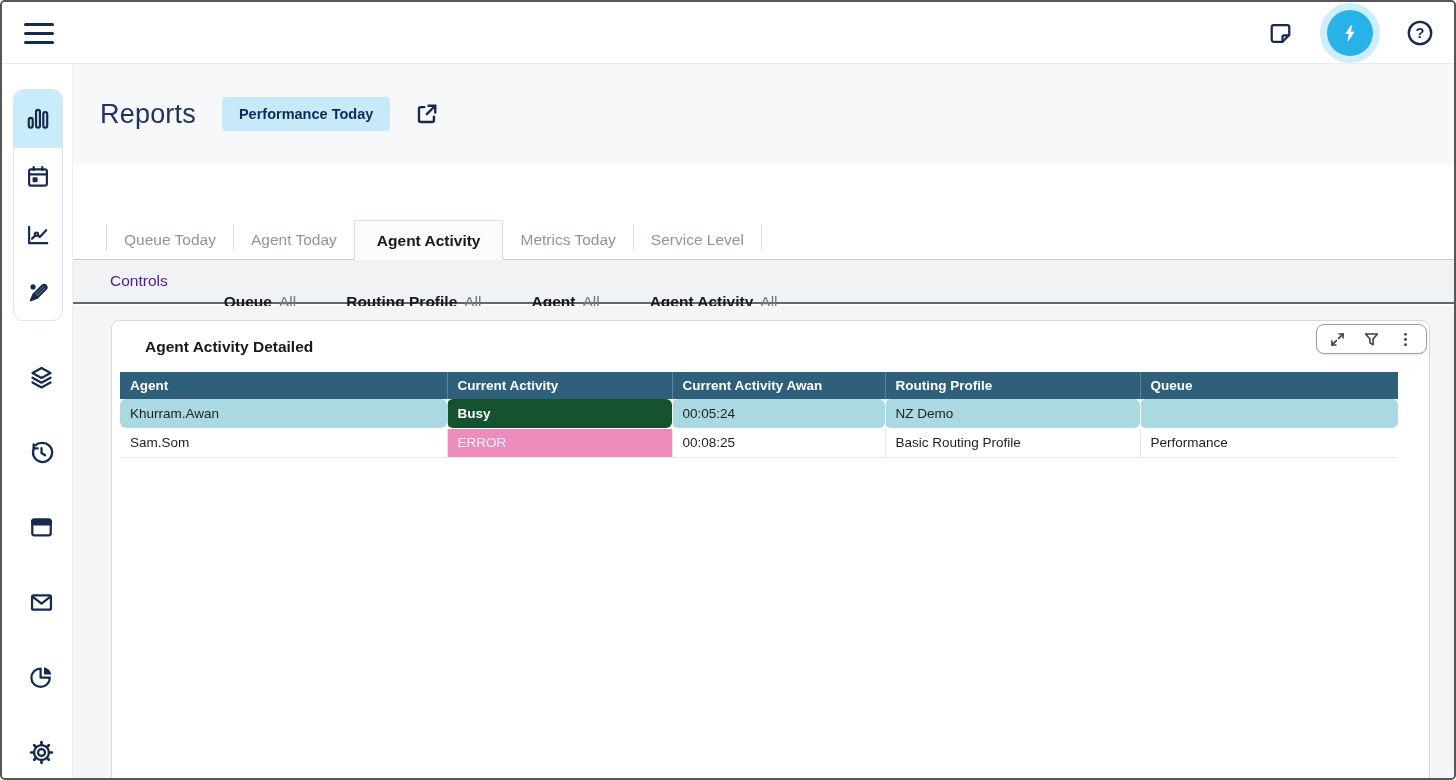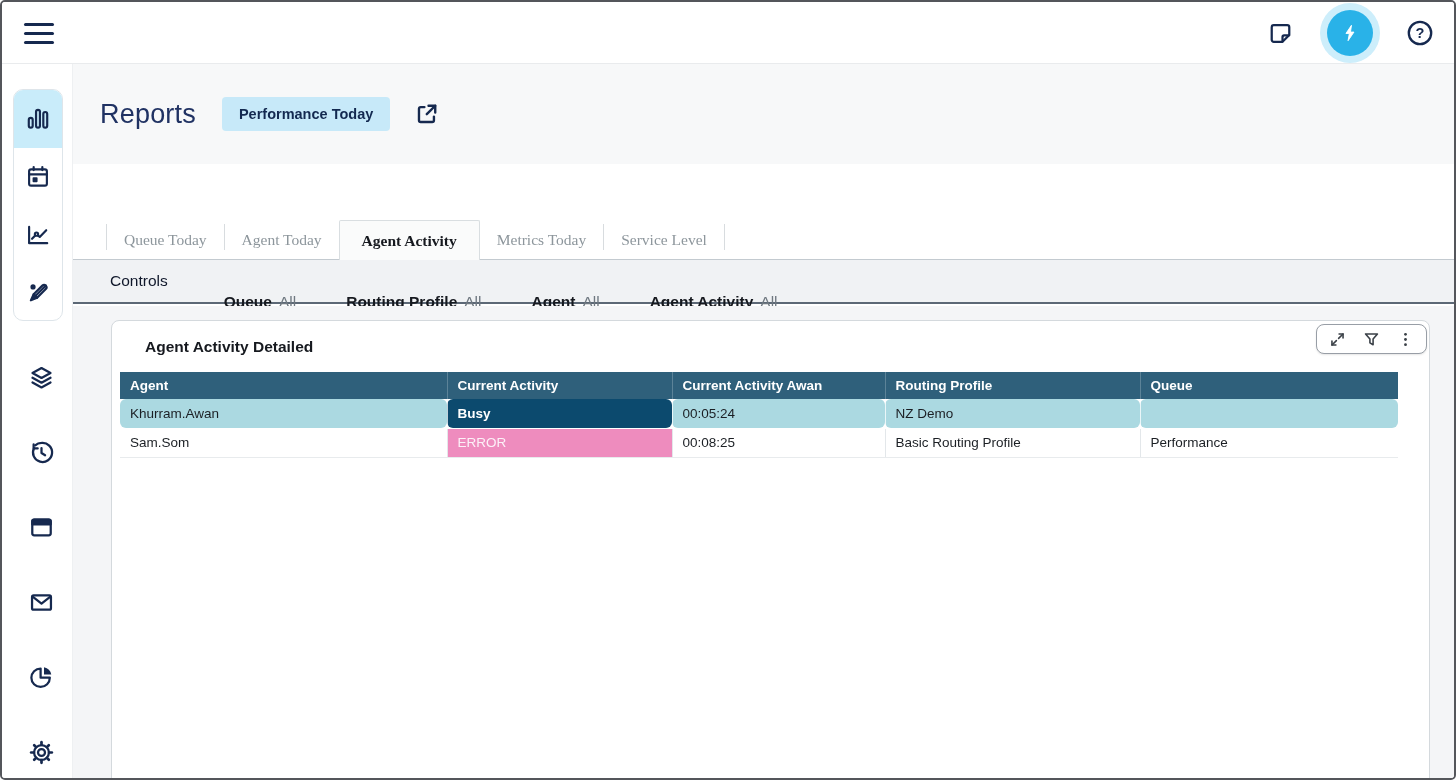--- a/index.html
+++ b/index.html
@@ -50,33 +50,33 @@
     height:100px; background:#f7f8f9; display:flex; align-items:center; padding-left:27px;
   }
   .page-title { font-size:27px; font-weight:400; color:#203263; letter-spacing:.2px; }
   .badge {
     margin-left:26px; background:#c7e9f9; color:#132950;
     font-size:14.5px; font-weight:700; padding:9px 17px; border-radius:4px;
   }
   .ext-link { margin-left:24px; display:flex; align-items:center; cursor:pointer; }
 
   .band-tabs { height:96px; background:#ffffff; position:relative; border-bottom:1px solid #c3cad0; }
-  .tabs-row { position:absolute; left:33px; bottom:-1px; display:flex; align-items:flex-end;font-family:Liberation Serif, serif; }
+  .tabs-row { position:absolute; left:33px; bottom:-1px; display:flex; align-items:flex-end; }
   .tab { height:40px; line-height:40px; padding:0 17px; font-size:15.5px; color:#8d969c; cursor:pointer; white-space:nowrap; }
   .tab.active {
     background:#fafbfb; border:1px solid #d9dee1; border-bottom:none;
     border-radius:2px 2px 0 0; color:#16191f; font-weight:700; padding:0 22px;
   }
   .tab-divider { width:1px; height:26px; background:#d8dcdf; align-self:center; margin-bottom:7px; }
 
   .band-controls {
     height:44px; background:#f0f2f4; border-bottom:2px solid #5c6876;
     display:flex; align-items:center; padding-left:37px; font-size:15.5px;
   }
-  .controls-label { color:#0f172a; margin-right:6px; }
+  .controls-label { color:#4c1d95; margin-right:6px; }
   .filter { margin-left:50px; cursor:pointer; white-space:nowrap;margin-top:41px; }
   .filter .f-name { font-weight:700; color:#16191f; }
   .filter .f-value { color:#6f7880; margin-left:7px; }
 
   .content { position:absolute; top:242px; left:0; right:0; bottom:0; background:#f4f5f7; }
 
   .card {
     position:absolute; left:38px; right:24px; top:14px; bottom:-6px;
     background:#ffffff; border:1px solid #d4d9dd; border-radius:8px 8px 0 0;
   }
@@ -98,21 +98,21 @@
     text-align:left; padding:6px 10px; height:26px;
     border-right:1px solid rgba(255,255,255,.22);
   }
   table.data th:last-child { border-right:none; }
   table.data td {
     font-size:13.5px; color:#1b1f24; padding:6px 10px; height:29px;
     background:#ffffff; border-right:1px solid #e3e7ea; border-bottom:1px solid #e8ebed;
   }
   table.data td:last-child { border-right:none; }
   tr.row-highlight td { background:#abd9e1; border-right:1px solid rgba(255,255,255,.75); border-bottom:1px solid #ffffff;border-radius:6px; }
-  table.data td.cell-busy  { background:#0c4a6e; color:#ffffff; font-weight:700; }
+  table.data td.cell-busy  { background:#14532d; color:#ffffff; font-weight:700; }
   table.data td.cell-error { background:#ee8cbe; color:#fcf0f7; }
 
   svg { display:block; }
 </style>
 </head>
 <body>
 
 <div class="window">
 
   <div class="topbar">

